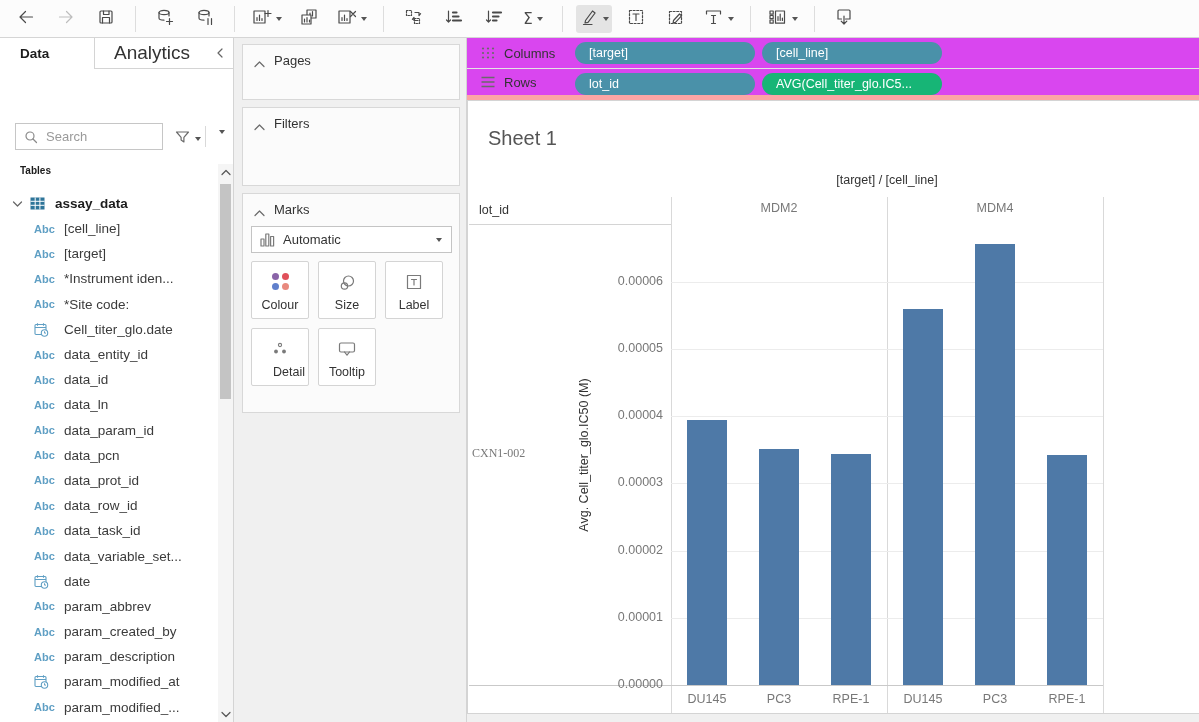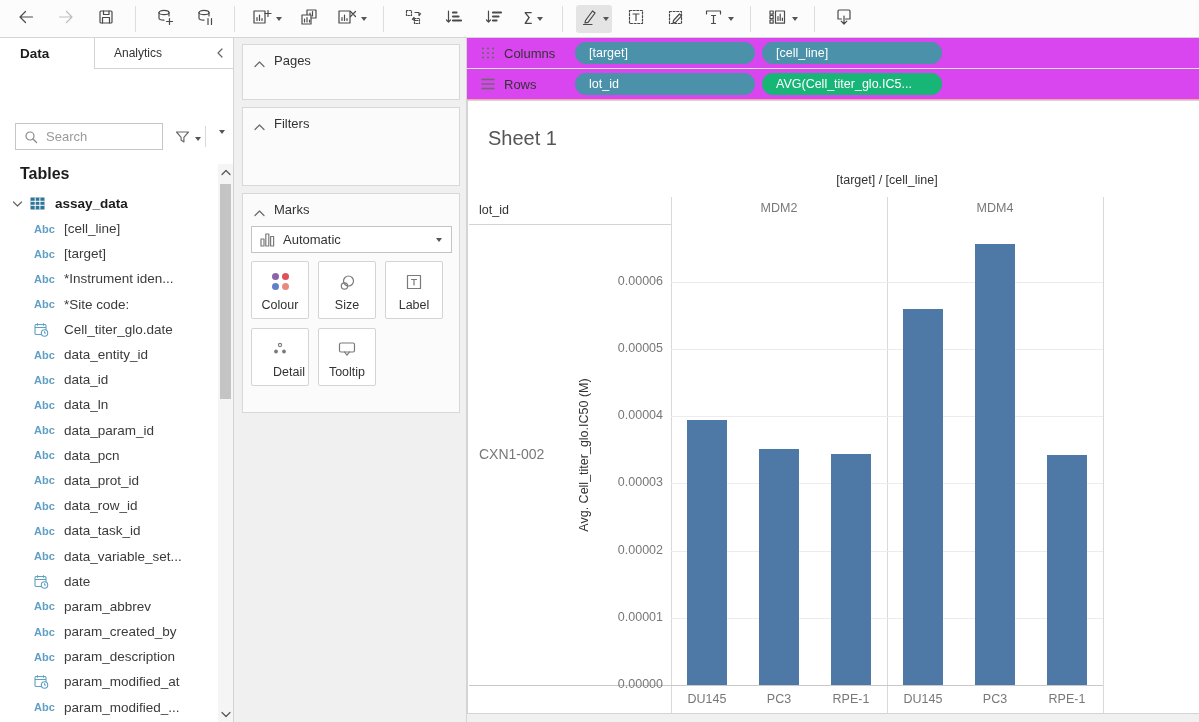--- a/index.html
+++ b/index.html
@@ -16,34 +16,34 @@
   svg.ic{stroke:#4a4a4a;fill:none;stroke-width:1.2;stroke-linecap:round;stroke-linejoin:round;}
   svg.ic.dis{stroke:#bdbdbd;}
   .caret{width:0;height:0;border-left:3.5px solid transparent;border-right:3.5px solid transparent;
          border-top:4.5px solid #555;margin-left:4px;}
   .sigma{font-size:15px;color:#4a4a4a;font-family:"DejaVu Sans",sans-serif;}
   
   .sidebar{position:absolute;left:0;top:38px;width:233px;height:684px;background:#fff;}
   .side-tabs{position:absolute;left:0;top:0;width:233px;height:31px;border-bottom:1px solid #d4d4d4;box-sizing:border-box;}
   .tab-data{position:absolute;left:0;top:0;width:95px;height:31px;background:#fff;border-right:1px solid #d4d4d4;
             box-sizing:border-box;display:flex;align-items:center;padding-left:20px;font-weight:bold;font-size:13.5px;color:#1c1c1c;}
-  .tab-analytics{position:absolute;left:96px;top:0;height:30px;display:flex;align-items:center;padding-left:18px;font-size:12px;color:#333;}
+  .tab-analytics{position:absolute;left:96px;top:0;height:30px;display:flex;align-items:center;padding-left:18px;font-size:19px;color:#333;}
   .side-collapse{position:absolute;right:6px;top:8px;}
   .ds-row{position:absolute;left:0;top:31px;width:233px;height:33px;border-bottom:1px solid #d4d4d4;box-sizing:border-box;
           display:flex;align-items:center;padding-left:16px;font-size:13.5px;color:#333;}
   .ds-row .ds-ic{margin-right:9px;display:flex;}
   .search-row{position:absolute;left:0;top:70px;width:233px;height:48px;display:flex;align-items:center;}
   .search-box{position:absolute;left:15px;top:15px;width:148px;height:27px;border:1px solid #c6c6c6;background:#fff;
               box-sizing:border-box;display:flex;align-items:center;}
   .search-box input{border:0;outline:0;width:108px;font-size:13px;color:#333;font-family:"Liberation Sans",sans-serif;background:transparent;}
   .search-box input::placeholder{color:#9a9a9a;}
   .funnel{position:absolute;left:174px;top:21px;display:flex;align-items:center;}
   .search-sep{position:absolute;left:205px;top:18px;width:1px;height:21px;background:#d9d9d9;}
   .search-caret{position:absolute;left:215px;top:26px;}
-  .tables-label{position:absolute;left:20px;top:127px;font-size:16px;font-weight:bold;color:#1c1c1c;}
+  .tables-label{position:absolute;left:20px;top:127px;font-size:10px;font-weight:bold;color:#1c1c1c;}
   .field-list{position:absolute;left:0;top:153px;width:218px;}
   .table-row{height:25px;display:flex;align-items:center;font-size:13.5px;}
   .table-row .chev{margin-left:12px;display:flex;}
   .table-row .tbl-ic{margin-left:7px;display:flex;}
   .table-row .tbl-name{margin-left:10px;font-weight:bold;color:#1c1c1c;}
   .field-row{height:25.2px;display:flex;align-items:center;font-size:13.5px;color:#3b3b3b;}
   .field-icon{width:30px;margin-left:34px;color:#5f9fc4;font-size:11px;font-weight:bold;flex:none;display:flex;align-items:center;}
   .field-name{white-space:nowrap;}
   
   .sbar{position:absolute;left:218px;top:126px;width:15px;height:558px;background:#f5f5f5;}
@@ -84,21 +84,21 @@
   .gh{position:absolute;top:100px;width:216px;text-align:center;font-size:12.5px;color:#787878;}
   .hdr-underline{position:absolute;left:1px;top:123px;width:202px;height:1px;background:#d4d4d4;}
   .vline{position:absolute;top:96px;width:1px;height:516px;background:#d9d9d9;}
   .plot{position:absolute;left:203px;top:124px;width:432px;height:460px;}
   .gridline{position:absolute;left:0;width:432px;height:1px;background:#ececec;}
   .axisline{position:absolute;left:1px;top:584px;width:634px;height:1px;background:#c9c9c9;}
   .bar{position:absolute;bottom:0;}
   .ytick{position:absolute;left:90px;width:105px;text-align:right;font-size:12.5px;color:#787878;}
   .ylab{position:absolute;left:108px;top:124px;width:16px;height:460px;display:flex;align-items:center;justify-content:center;}
   .ylab span{transform:rotate(-90deg);white-space:nowrap;font-size:12.5px;color:#333;}
-  .rowlabel{position:absolute;left:11px;top:345px;font-size:14px;color:#787878;}
+  .rowlabel{position:absolute;left:4px;top:345px;font-size:12px;color:#787878;font-family:Liberation Serif, serif;}
   .xlab{position:absolute;top:591px;width:72px;text-align:center;font-size:12.5px;color:#787878;}
   .bot-border{position:absolute;left:1px;top:612px;width:634px;height:1px;background:#d4d4d4;}
   .graystrip{position:absolute;left:467px;top:713px;width:732px;height:9px;background:#f0f0f0;border-top:1px solid #d4d4d4;box-sizing:border-box;}
 </style>
 </head>
 <body>
 
 <div id="app">
 
   <div class="toolbar">
@@ -501,21 +501,21 @@
             <circle cx="13" cy="11.5" r="1.1"></circle>
           </g>
       </svg>
     </span>
     <span class="shelf-label">Columns</span>
     <div class="pillrow">
         <div class="pill" style="background: rgb(74, 145, 169); width: 180px;">[target]</div>
         <div class="pill" style="background: rgb(74, 145, 169); width: 180px;">[cell_line]</div>
       </div>
   </div>
-  <div class="shelf" style="top:69px;border-bottom:1px solid #fca5a5;">
+  <div class="shelf" style="top:69px;border-bottom:5px solid #fca5a5;">
     <span class="shelf-ic">
       <svg width="16" height="14">
           <g stroke="#6a6a6a" stroke-width="1.4">
             <path d="M1.5 2.5 h13 M1.5 7 h13 M1.5 11.5 h13"></path>
           </g>
         </svg>
     </span>
     <span class="shelf-label">Rows</span>
     <div class="pillrow">
         <div class="pill" style="background: rgb(74, 145, 169); width: 180px;">lot_id</div>

